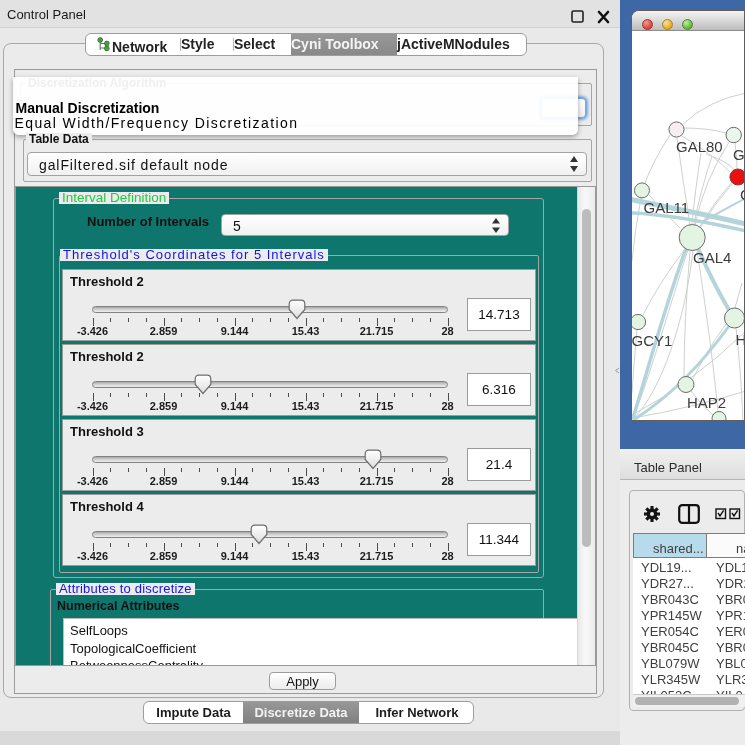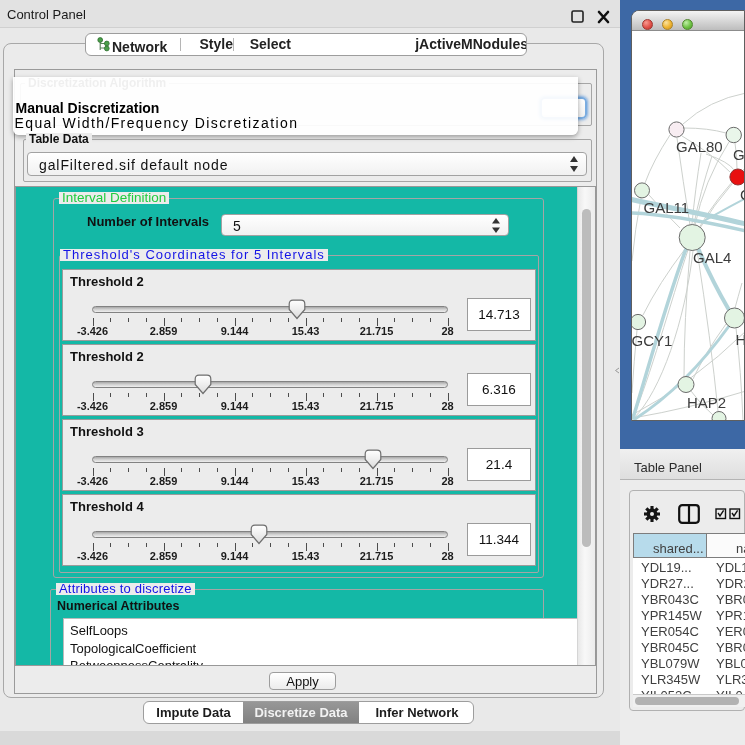--- a/index.html
+++ b/index.html
@@ -10,21 +10,21 @@
 #titlebar .t{position:absolute;left:7px;top:7px;font-size:13px;color:#1a1a1a}
 #panelA{left:3px;top:43px;width:601px;height:655px;border:1px solid #a8a8a8;border-radius:8px;background:#ebebeb}
 #panelB{left:14px;top:69px;width:583px;height:625px;border:1px solid #9a9a9a;background:#ececec}
 .group{position:absolute;border:1px solid #a5a5a5;border-radius:2px}
 .glabel{position:absolute;font-size:12px;background:#ececec;padding:0 3px;line-height:12px}
 .combo{position:absolute;background:linear-gradient(#ffffff,#f1f1f1);border:1px solid #a2a2a2;border-radius:4px;font-size:14px;color:#111}
 .combo .tx{position:absolute;left:11px;top:3px;white-space:nowrap}
 .stepper{position:absolute;right:7px;top:2px}
 
 #tabbar{left:85px;top:33px;width:442px;height:23px;background:#fff;border:1px solid #9d9d9d;border-radius:6px;font-size:14px;font-weight:bold;color:#222;overflow:hidden}
-#tabbar .seg{position:absolute;top:0;height:33px;line-height:21px;text-align:right}
+#tabbar .seg{position:absolute;top:0;height:33px;line-height:21px;text-align:left}
 #tabbar .sel{background:linear-gradient(#989898,#808080);color:#f4f4f4}
 #tabbar .div{position:absolute;top:4px;width:1px;height:13px;background:#b5b5b5}
 
 .thp{position:absolute;left:46px;width:474px;height:72px;border:1px solid #9b9b9b;background:#ececec}
 .thp .nm{position:absolute;left:7px;top:4px;font-weight:bold;font-size:13px;color:#111}
 .thp .track{position:absolute;left:29px;top:36px;width:356px;height:7px;border-radius:3.5px;border:1px solid #828282;background:linear-gradient(#a7a7a7,#cfcfcf 45%,#efefef)}
 .thp .vbox{position:absolute;left:404px;top:28px;width:64px;height:33px;background:#fff;border:1px solid #9b9b9b;font-size:13.5px;text-align:center;line-height:31px;color:#111}
 .tick{position:absolute;width:1px;background:#4c4c4c}
 .slab{position:absolute;top:55px;width:44px;margin-left:-22px;text-align:center;font-size:11px;font-weight:bold;color:#1c1c1c}
 .thumb{position:absolute;top:29px;margin-left:-9px}
@@ -65,21 +65,21 @@
   <div class="group" style="left:23px;top:139px;width:569px;height:43px"></div>
   <div class="glabel" style="left:26px;top:133px;font-weight:bold;color:#111">Table Data</div>
   <div class="combo" style="left:27px;top:152px;width:560px;height:24px">
     <span class="tx" style="top:3.5px;letter-spacing:0.9px">galFiltered.sif default node</span>
     <svg class="stepper" width="10" height="18" viewBox="0 0 10 18">
         <path d="M5 1 L9 7 H1 Z" fill="#333"></path>
         <path d="M5 17 L9 11 H1 Z" fill="#333"></path>
       </svg>
   </div>
 
-  <div class="abs" style="left:15px;top:186px;width:581px;height:480px;border:1px solid #989898;background:#14b8a6;overflow:hidden">
+  <div class="abs" style="left:15px;top:186px;width:581px;height:480px;border:1px solid #989898;background:#0f766e;overflow:hidden">
     <div style="position:relative;width:579px;height:478px">
 
       <div class="group" style="left:37px;top:11px;width:491px;height:380px;border-radius:3px"></div>
       <div class="glabel" style="left:43px;top:5px;color:#21cc3e;font-size:13.5px">Interval Definition</div>
       <div class="abs" style="left:71px;top:27px;font-size:13px;font-weight:bold;color:#111">Number of Intervals</div>
       <div class="combo" style="left:205px;top:27px;width:288px;height:22px">
         <span class="tx">5</span>
         <svg class="stepper" width="10" height="17" viewBox="0 0 10 17">
             <path d="M5 1 L9 6.5 H1 Z" fill="#333"></path>
             <path d="M5 16 L9 10.5 H1 Z" fill="#333"></path>
@@ -426,15 +426,16 @@
           <circle cx="3.2" cy="3" r="2.4" fill="#4aa04a" stroke="#2d6d2d" stroke-width="0.8"></circle>
           <circle cx="9.8" cy="6.5" r="2.4" fill="#4aa04a" stroke="#2d6d2d" stroke-width="0.8"></circle>
           <circle cx="9.8" cy="11.5" r="2.4" fill="#4aa04a" stroke="#2d6d2d" stroke-width="0.8"></circle>
         </svg>
         <span style="position:absolute;left:26px;top:3px">Network</span>
       </div>
     <div class="div" style="left:94px"></div>
     <div class="seg" style="left:95px;width:52px">Style</div>
     <div class="div" style="left:147px"></div>
     <div class="seg" style="left:148px;width:57px">Select</div>
+    <div class="seg sel" style="left:205px;width:106px">Cyni Toolbox</div>
     <div class="seg" style="left:311px;width:131px">jActiveMNodules</div>
   </div>
 </div>
 
 </body></html>

